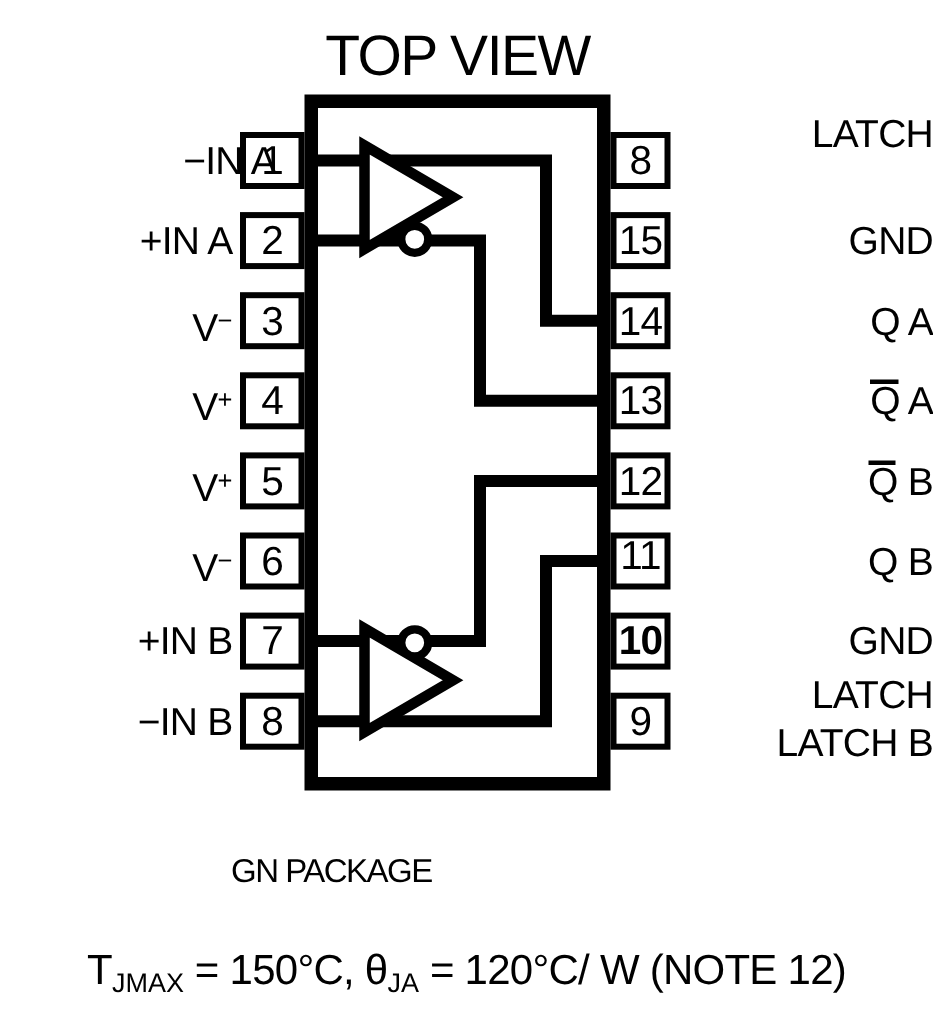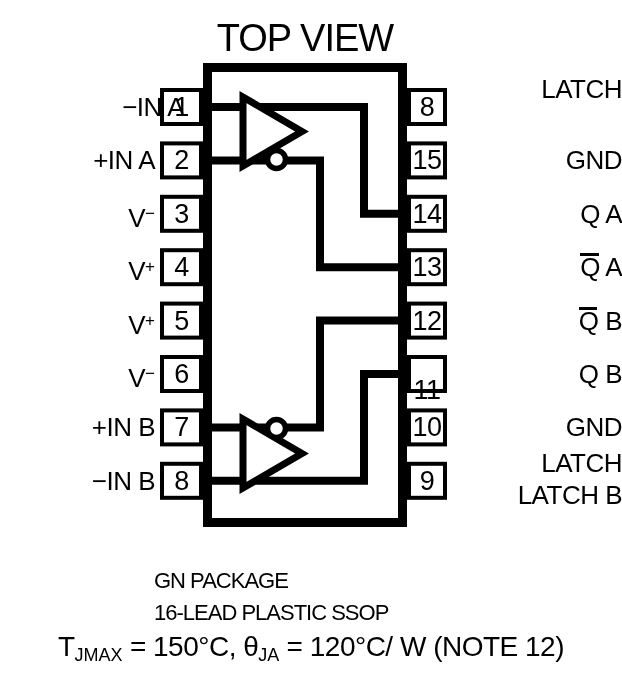--- a/index.html
+++ b/index.html
@@ -129,35 +129,34 @@
         <div><span>Q A</span></div>
       </div>
       <div class="pin-num" style="left: 407px; width: 40px; top: 250.2px;">13</div>
       <div class="lbl right" style="left: 466px; width: 156px; top: 250.2px;">
         <div><span class="ov">Q</span><span> A</span></div>
       </div>
       <div class="pin-num" style="left: 407px; width: 40px; top: 303.6px;">12</div>
       <div class="lbl right" style="left: 466px; width: 156px; top: 303.6px;">
         <div><span class="ov">Q</span><span> B</span></div>
       </div>
-      <div class="pin-num" style="left: 407px; width: 40px; top: 373px;">11</div>
+      <div class="pin-num" style="left: 407px; width: 40px; top: 353px;">11</div>
       <div class="lbl right" style="left: 466px; width: 156px; top: 357px;">
         <div><span>Q B</span></div>
       </div>
-      <div class="pin-num" style="left: 407px; width: 40px; top: 410.4px;">10</div>
+      <div class="pin-num" style="left: 407px; width: 40px; top: 410.4px; font-weight: bold;">10</div>
       <div class="lbl right" style="left: 466px; width: 156px; top: 410.4px;">
         <div><span>GND</span></div>
       </div>
       <div class="pin-num" style="left: 407px; width: 40px; top: 463.8px;">9</div>
       <div class="lbl right two" style="left: 466px; width: 156px; top: 446.8px;">
         <div><span>LATCH</span></div>
         <div><span>LATCH B</span></div>
       </div>
     </div>
 
   <div class="pkg">
     <div>GN PACKAGE</div>
-    <div>16-LEAD PLASTIC SSOP</div>
   </div>
 
   <div class="thermal" id="thermal"><span>T</span><span class="sub">JMAX</span><span> = 150°C, </span><span>θ</span><span class="sub">JA</span><span> = 120°C/ W (NOTE 12)</span></div>
 
 </div>
 
 </body></html>

